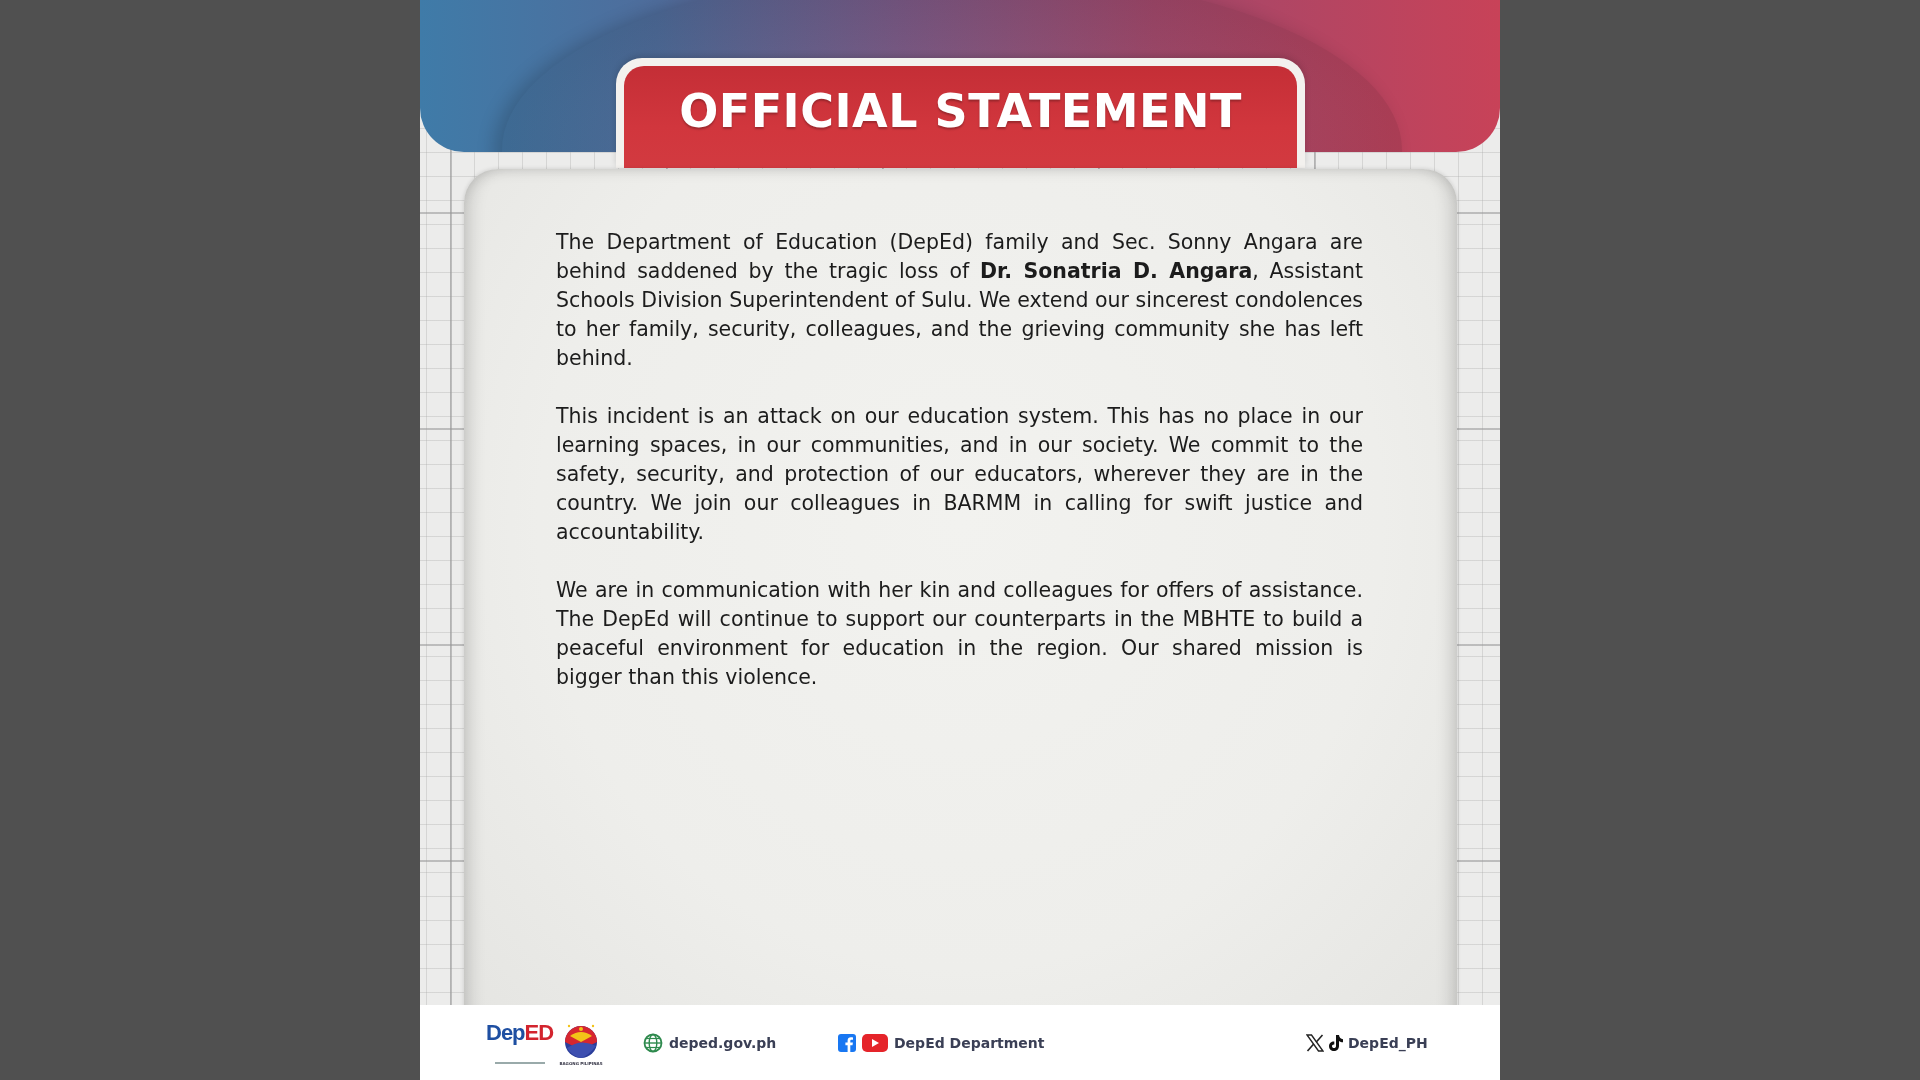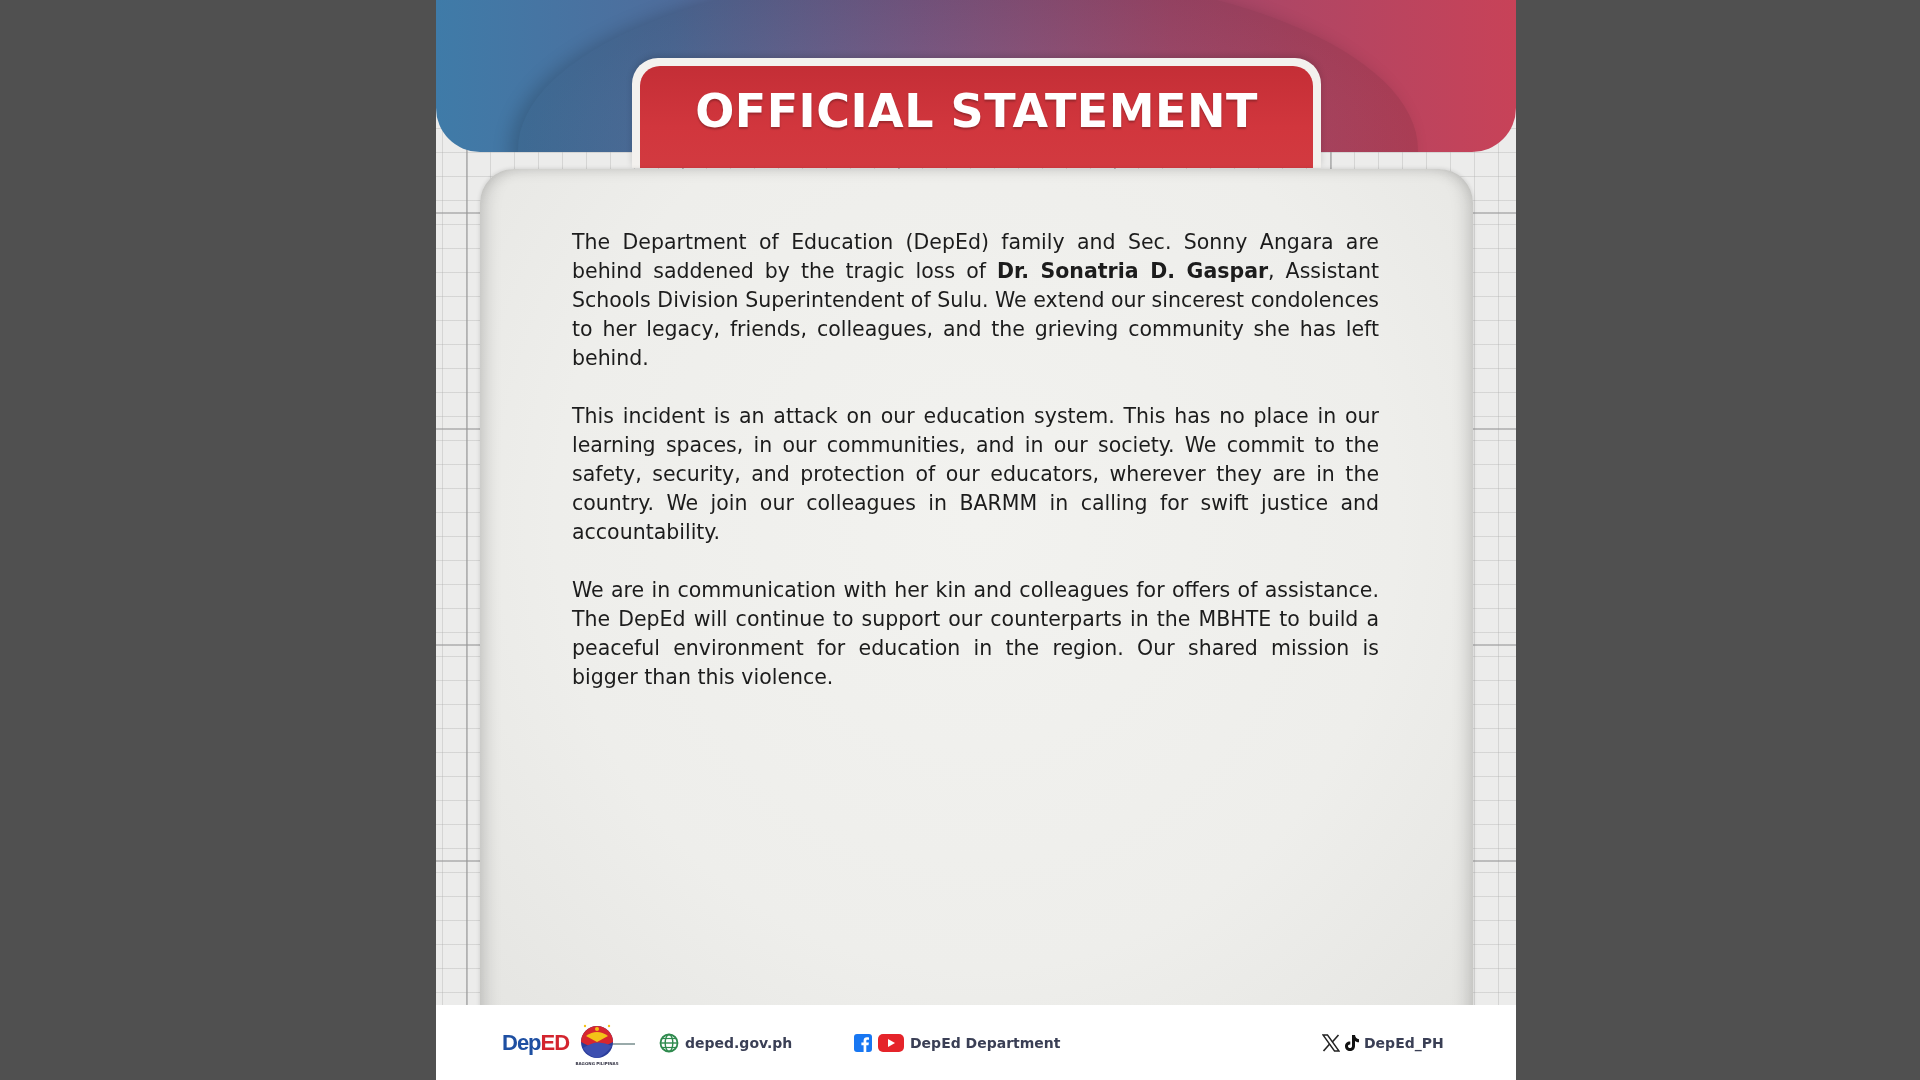--- a/index.html
+++ b/index.html
@@ -3,21 +3,21 @@
 <meta charset="utf-8">
 <style>
   html, body { margin:0; padding:0; }
   body {
     width:1920px; height:1080px; overflow:hidden;
     background:#505050;
     font-family:"Liberation Sans", "DejaVu Sans", sans-serif;
     position:relative;
   }
   .panel {
-    position:absolute; left:436px; top:0; width:1080px; height:1080px;
+    position:absolute; left:420px; top:0; width:1080px; height:1080px;
     background:#fde047;
     overflow:hidden;
   }
   
   .grid {
     position:absolute; left:0; top:0; width:100%; height:100%;
     background-color:#ececeb;
     background-image:
       linear-gradient(to right, rgba(150,150,150,0.55) 2px, transparent 2px),
       linear-gradient(to bottom, rgba(150,150,150,0.55) 2px, transparent 2px),
@@ -109,28 +109,28 @@
 
   <div class="title-tab">
     <div class="title-inner">
       <div class="title-text">OFFICIAL STATEMENT</div>
     </div>
   </div>
 
   <div class="card"></div>
 
   <div class="statement">
-    <p><span>The Department of Education (DepEd) family and Sec. Sonny Angara are behind saddened by the tragic loss of </span><b>Dr. Sonatria D. Gaspar</b><span>, Assistant Schools Division Superintendent of Sulu. We extend our sincerest condolences to her legacy, friends, colleagues, and the grieving community she has left behind.</span></p>
+    <p><span>The Department of Education (DepEd) family and Sec. Sonny Angara are behind saddened by the tragic loss of </span><b>Dr. Sonatria D. Angara</b><span>, Assistant Schools Division Superintendent of Sulu. We extend our sincerest condolences to her family, security, colleagues, and the grieving community she has left behind.</span></p>
     <p>This incident is an attack on our education system. This has no place in our learning spaces, in our communities, and in our society. We commit to the safety, security, and protection of our educators, wherever they are in the country. We join our colleagues in BARMM in calling for swift justice and accountability.</p>
     <p>We are in communication with her kin and colleagues for offers of assistance. The DepEd will continue to support our counterparts in the MBHTE to build a peaceful environment for education in the region. Our shared mission is bigger than this violence.</p>
   </div>
 
   <div class="footer">
 
-    <div class="f-item" style="left:66px; flex-direction:row; justify-content:center; gap:16px;">
+    <div class="f-item" style="left:66px; flex-direction:column; justify-content:center; gap:16px;">
       <div class="deped-logo">
         <span class="dp">Dep</span><span class="ed">ED</span>
       </div>
       <div class="deped-sub" style="width:50px;height:2px;background:#9aa;margin-top:2px;"></div>
     </div>
 
     <div class="f-item" style="left:138px; flex-direction:column; justify-content:center; gap:1px;">
       <svg width="46" height="40" viewBox="0 0 46 40">
         <circle cx="23" cy="22" r="16" fill="#2a3d9a"></circle>
         <path d="M7 22 A16 16 0 0 1 39 22 L23 30 Z" fill="#d7262f"></path>

